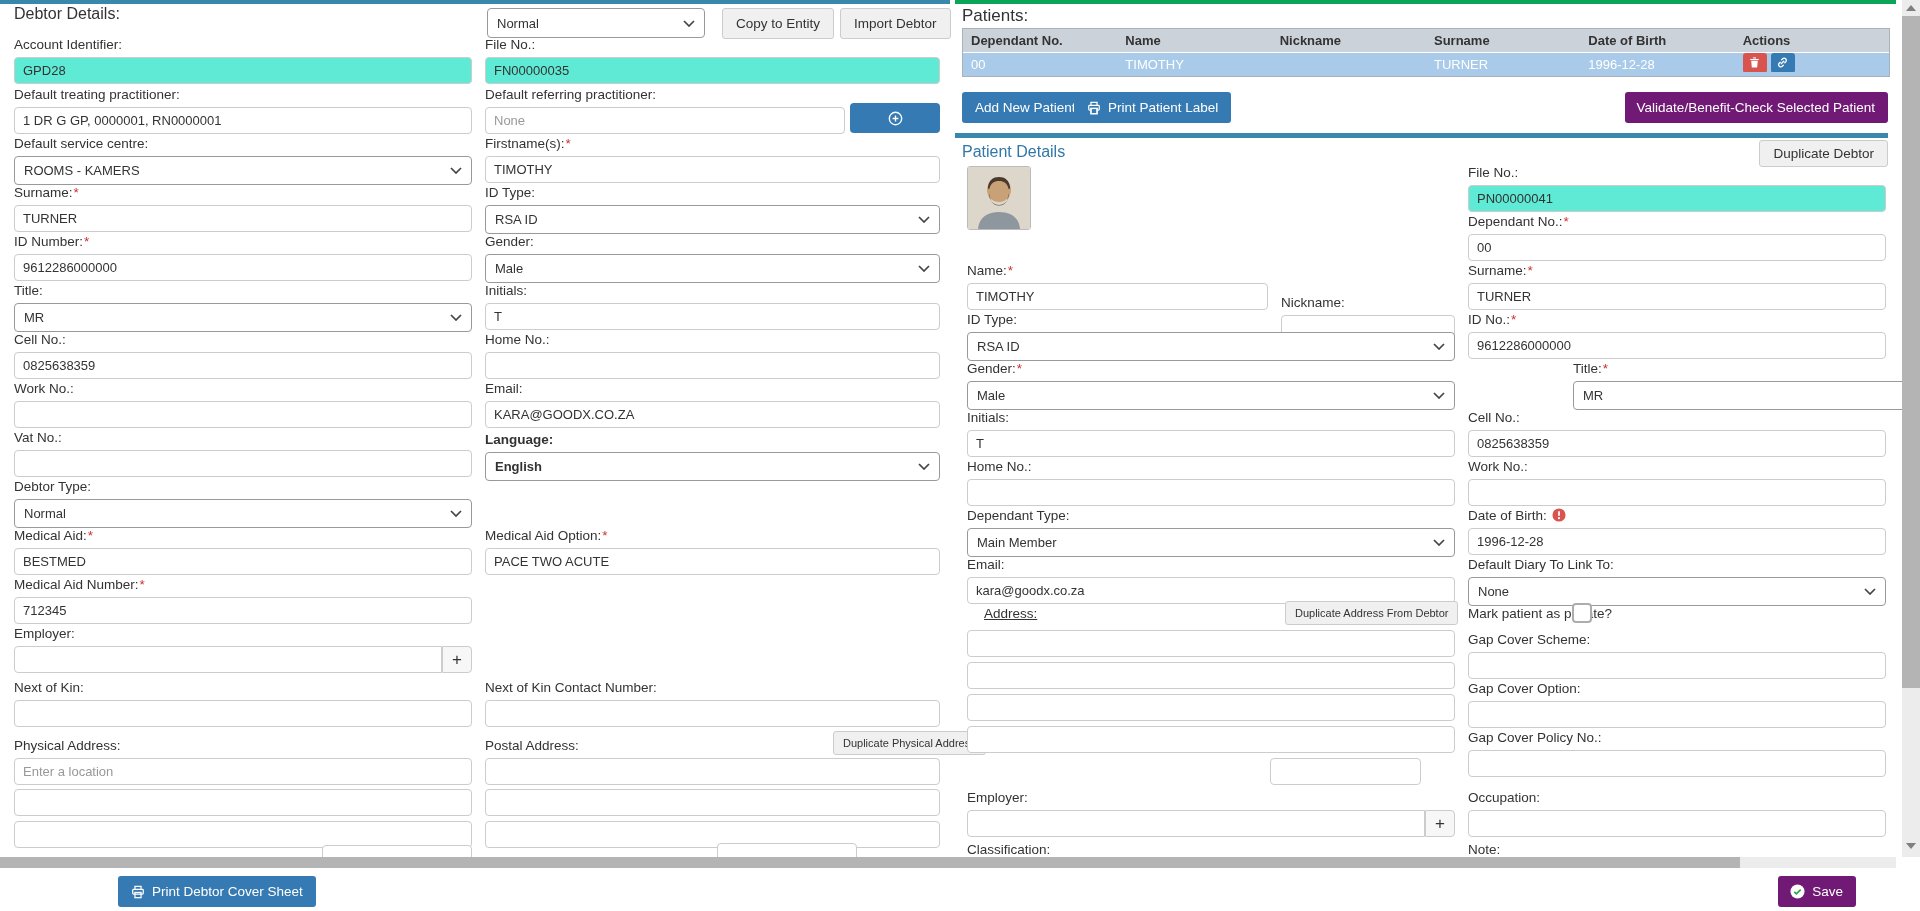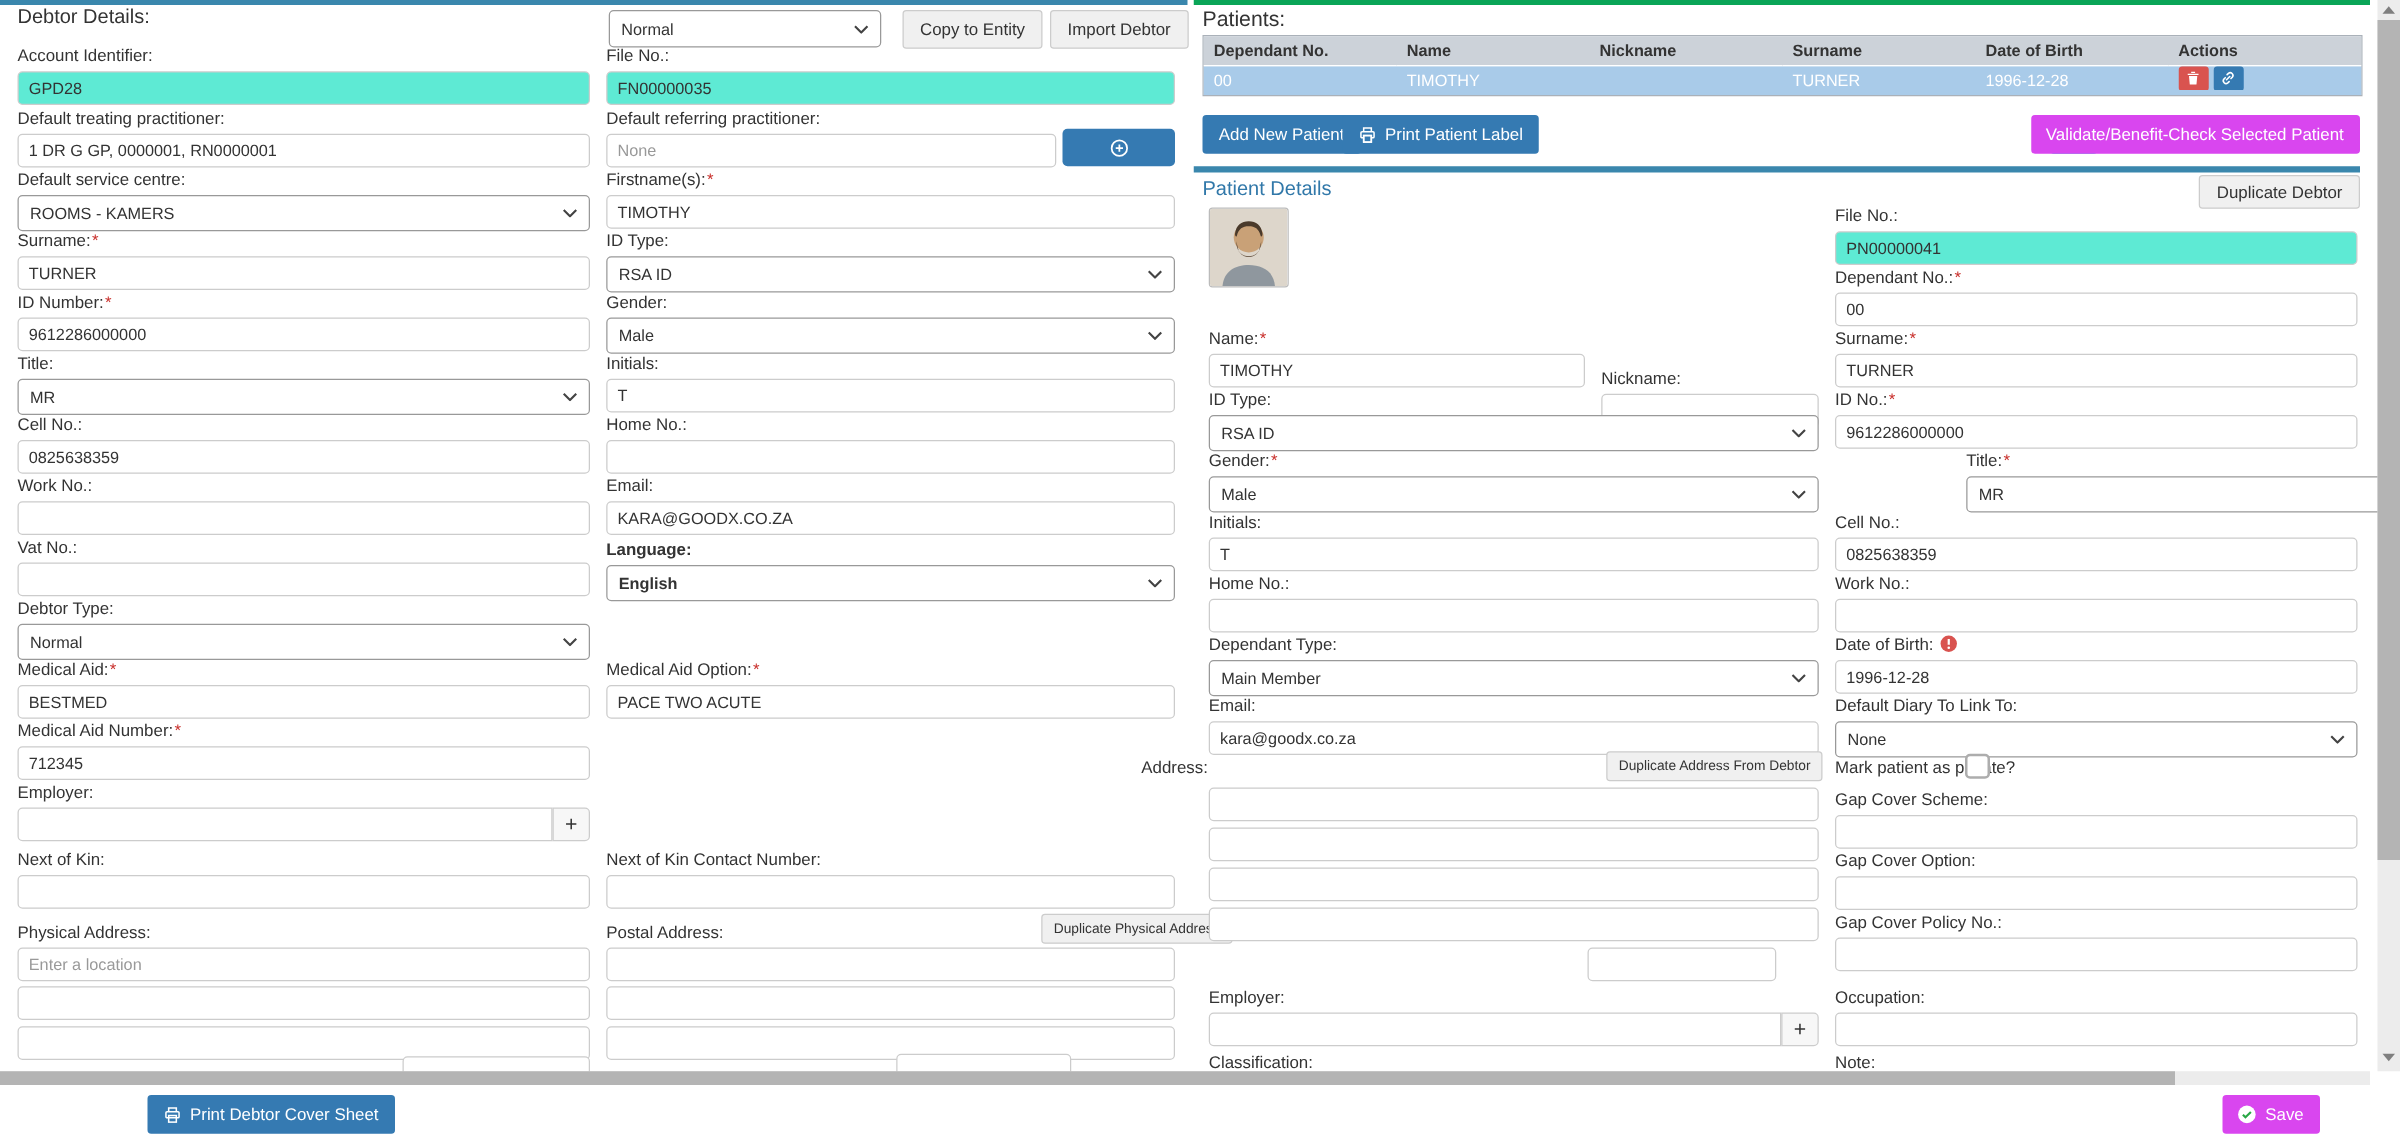--- a/index.html
+++ b/index.html
@@ -15,21 +15,21 @@
   .inp{display:block;width:100%;height:27px;box-sizing:border-box;border:1px solid #ccc;border-radius:4px;
        padding:0 8px;font-family:"Liberation Sans",sans-serif;font-size:13px;color:#333;background:#fff;outline:none;}
   .inp::placeholder{color:#999;}
   .ro{background:#5eead4;}
   .sel{display:flex;align-items:center;justify-content:space-between;height:29px;box-sizing:border-box;
        border:1px solid #999;border-radius:4px;padding:0 9px;font-size:13px;color:#333;background:#fff;cursor:pointer;}
   .btn{display:inline-flex;align-items:center;gap:7px;height:31px;box-sizing:border-box;border:none;border-radius:3px;
        padding:0 13px;font-family:"Liberation Sans",sans-serif;font-size:13.5px;cursor:pointer;white-space:nowrap;}
   .btn-gray{background:#f0f0f0;border:1px solid #ccc;color:#333;}
   .btn-blue{background:#357ab2;color:#fff;}
-  .btn-green{background:#d946ef;color:#fff;padding-left:12px;}
+  .btn-green{background:#701a75;color:#fff;padding-left:12px;}
   .btn-red{background:#d9534f;color:#fff;}
   .btn-cyan{background:#29c0e8;color:#fff;width:38px;justify-content:center;padding:0;}
   .btn-sm{height:24px;font-size:11px;padding:0 9px;margin-left:40px;}
   .addon{position:absolute;top:0;right:-30px;width:30px;height:27px;box-sizing:border-box;border:1px solid #ccc;
          border-radius:0 4px 4px 0;background:#f7f7f7;display:flex;align-items:center;justify-content:center;
          font-size:17px;color:#333;cursor:pointer;}
   .table{position:absolute;left:962px;top:28px;width:926px;border:1px solid #aab1b9;}
   .trow{display:flex;}
   .thead{background:#ccd2d9;}
   .tsel{background:#a9cbe9;color:#fff;}
@@ -407,21 +407,21 @@
   <div class="fld" style="left:1468px;top:557px;width:418px;">
     <label class="lbl"><span>Default Diary To Link To:</span></label>
     <div class="sel">
       <span>None</span>
       <svg viewBox="0 0 12 7" width="12" height="7">
           <path d="M1 1l5 5 5-5" fill="none" stroke="#444" stroke-width="1.7"></path>
         </svg>
     </div>
   </div>
 
-  <div class="lbl abs" style="left:913px;top:606px;"><span>Address:</span></div>
+  <div class="lbl abs" style="left:984px;top:606px;text-decoration:underline;"><span>Address:</span></div>
   <button class="btn btn-gray btn-sm abs" style="left:1245px;top:601px;">
       <span>Duplicate Address From Debtor</span>
     </button>
   <input class="inp abs" style="left: 967px; top: 630px; width: 488px;">
   <input class="inp abs" style="left: 967px; top: 662px; width: 488px;">
   <input class="inp abs" style="left: 967px; top: 694px; width: 488px;">
   <input class="inp abs" style="left: 967px; top: 726px; width: 488px;">
   <input class="inp abs" style="left: 1270px; top: 758px; width: 151px;">
 
   <div class="lbl abs" style="left:1468px;top:606px;"><span>Mark patient as private?</span></div>

